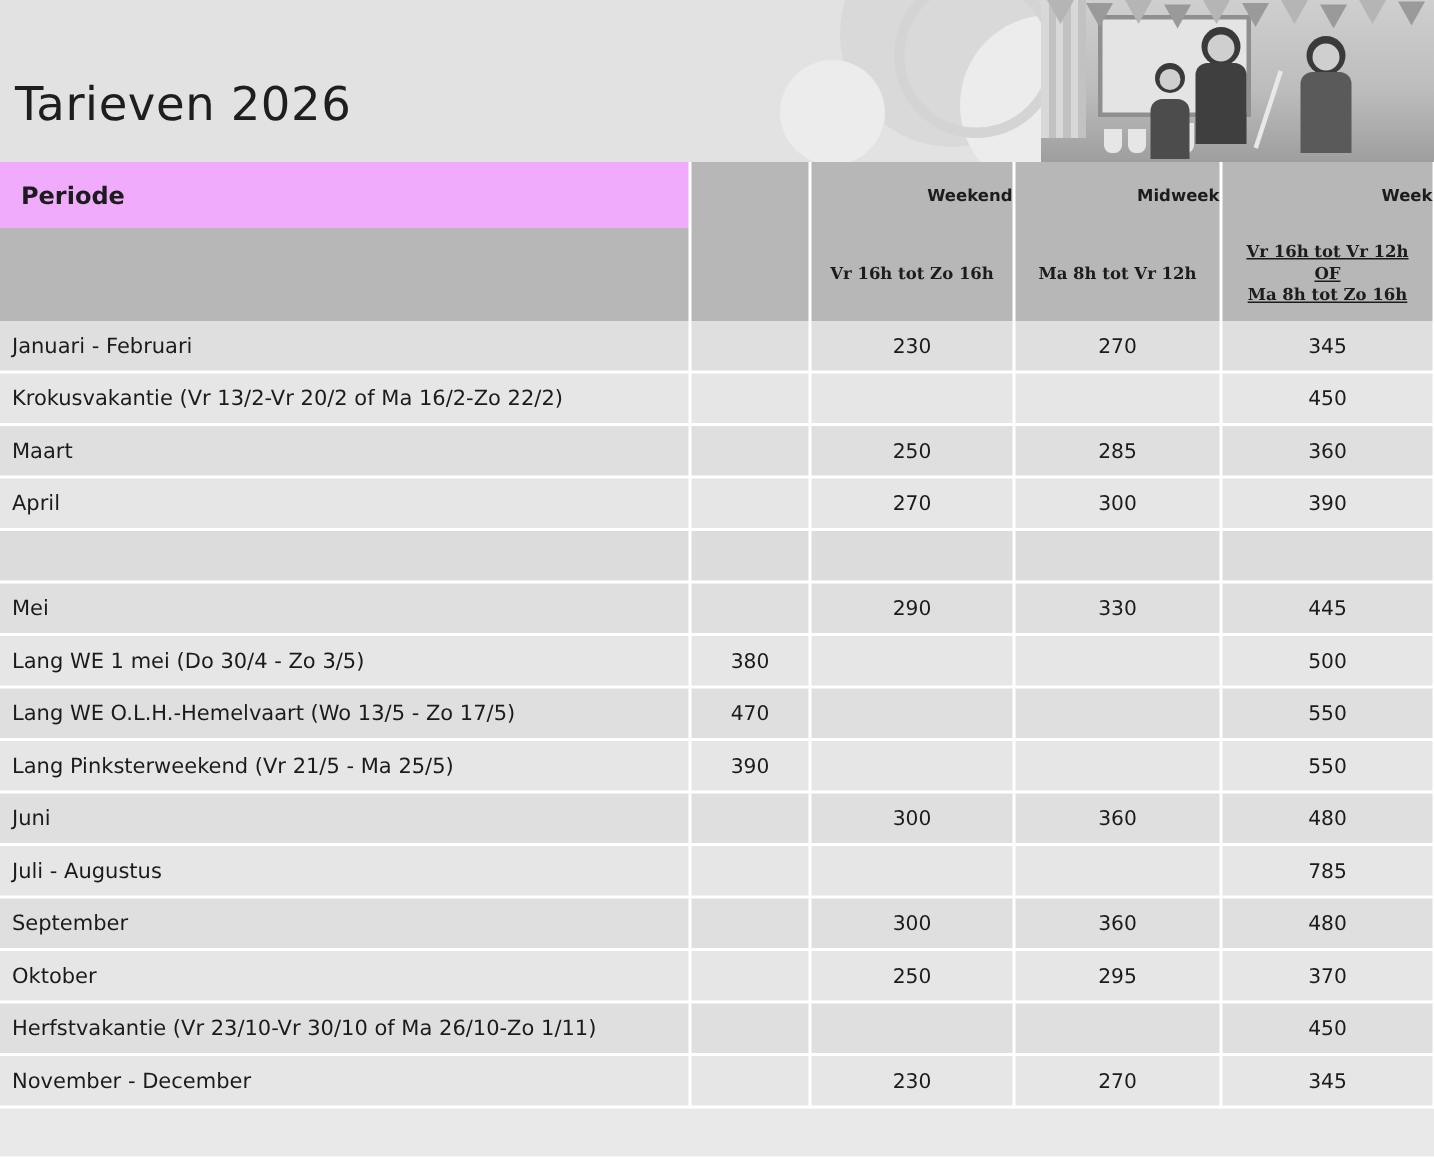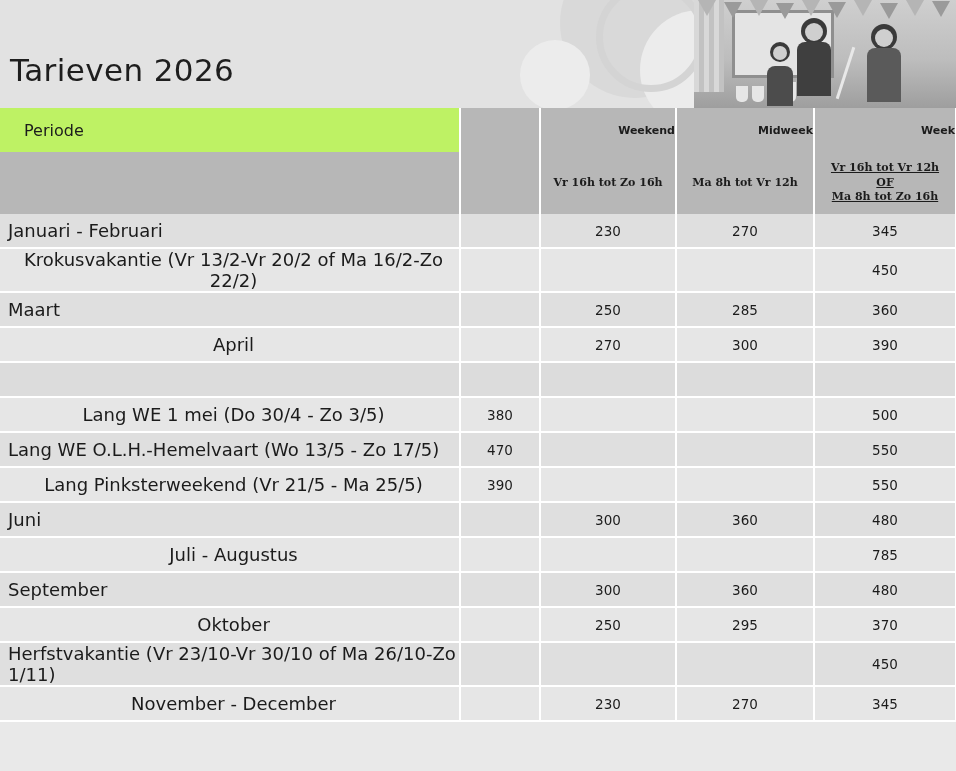--- a/index.html
+++ b/index.html
@@ -149,24 +149,24 @@
     height: 44px;
     background: #b7b7b7;
     border-right: 2px solid #ffffff;
     font-size: 11px;
     font-weight: 700;
     color: #1c1c1c;
     text-align: right;
   }
   .hd-row1 th.period-head {
     text-align: left;
-    padding-left: 24px;
-    font-weight: 400;
+    padding-left: 14px;
+    font-weight: 700;
     font-size: 16px;
-    background: #bef264;
+    background: #f0abfc;
   }
   .hd-row1 th.spacer-head { background: #b7b7b7; border-right: 2px solid #ffffff; }
 
   .hd-row2 th {
     height: 62px;
     background: #b7b7b7;
     border-right: 2px solid #ffffff;
     font-size: 11px;
     font-weight: 700;
     color: #1c1c1c;
@@ -182,24 +182,24 @@
     height: 33px;
     border-right: 2px solid #ffffff;
     border-bottom: 2px solid #ffffff;
     text-align: center;
     font-size: 13px;
     color: #1b1b1b;
   }
   .rates tbody td.period {
     text-align: left;
     padding-left: 8px;
-    font-size: 18px;
+    font-size: 14px;
   }
   .rates tbody tr.odd td  { background: #dfdfdf; }
-  .rates tbody tr.even td { background: #e6e6e6; text-align: center; }
+  .rates tbody tr.even td { background: #e6e6e6; }
   .rates tbody tr.blank td { background: #dcdcdc; height: 33px; }
   .rates tbody td.num { font-size: 13.5px; }
 </style>
 </head>
 <body>
 
 <div id="page">
 
   <div class="header-band">
     <div class="bubble" style="left:560px;top:-52px;width:150px;height:150px;"></div>
@@ -305,20 +305,27 @@
           <td class="num">300</td>
           <td class="num">390</td>
         </tr>
         <tr class="blank even">
           <td class="period"></td>
           <td class="num"></td>
           <td class="num"></td>
           <td class="num"></td>
           <td class="num"></td>
         </tr>
+        <tr class="odd">
+          <td class="period">Mei</td>
+          <td class="num"></td>
+          <td class="num">290</td>
+          <td class="num">330</td>
+          <td class="num">445</td>
+        </tr>
         <tr class="even">
           <td class="period">Lang WE 1 mei (Do 30/4 - Zo 3/5)</td>
           <td class="num">380</td>
           <td class="num"></td>
           <td class="num"></td>
           <td class="num">500</td>
         </tr>
         <tr class="odd">
           <td class="period">Lang WE O.L.H.-Hemelvaart (Wo 13/5 - Zo 17/5)</td>
           <td class="num">470</td>

